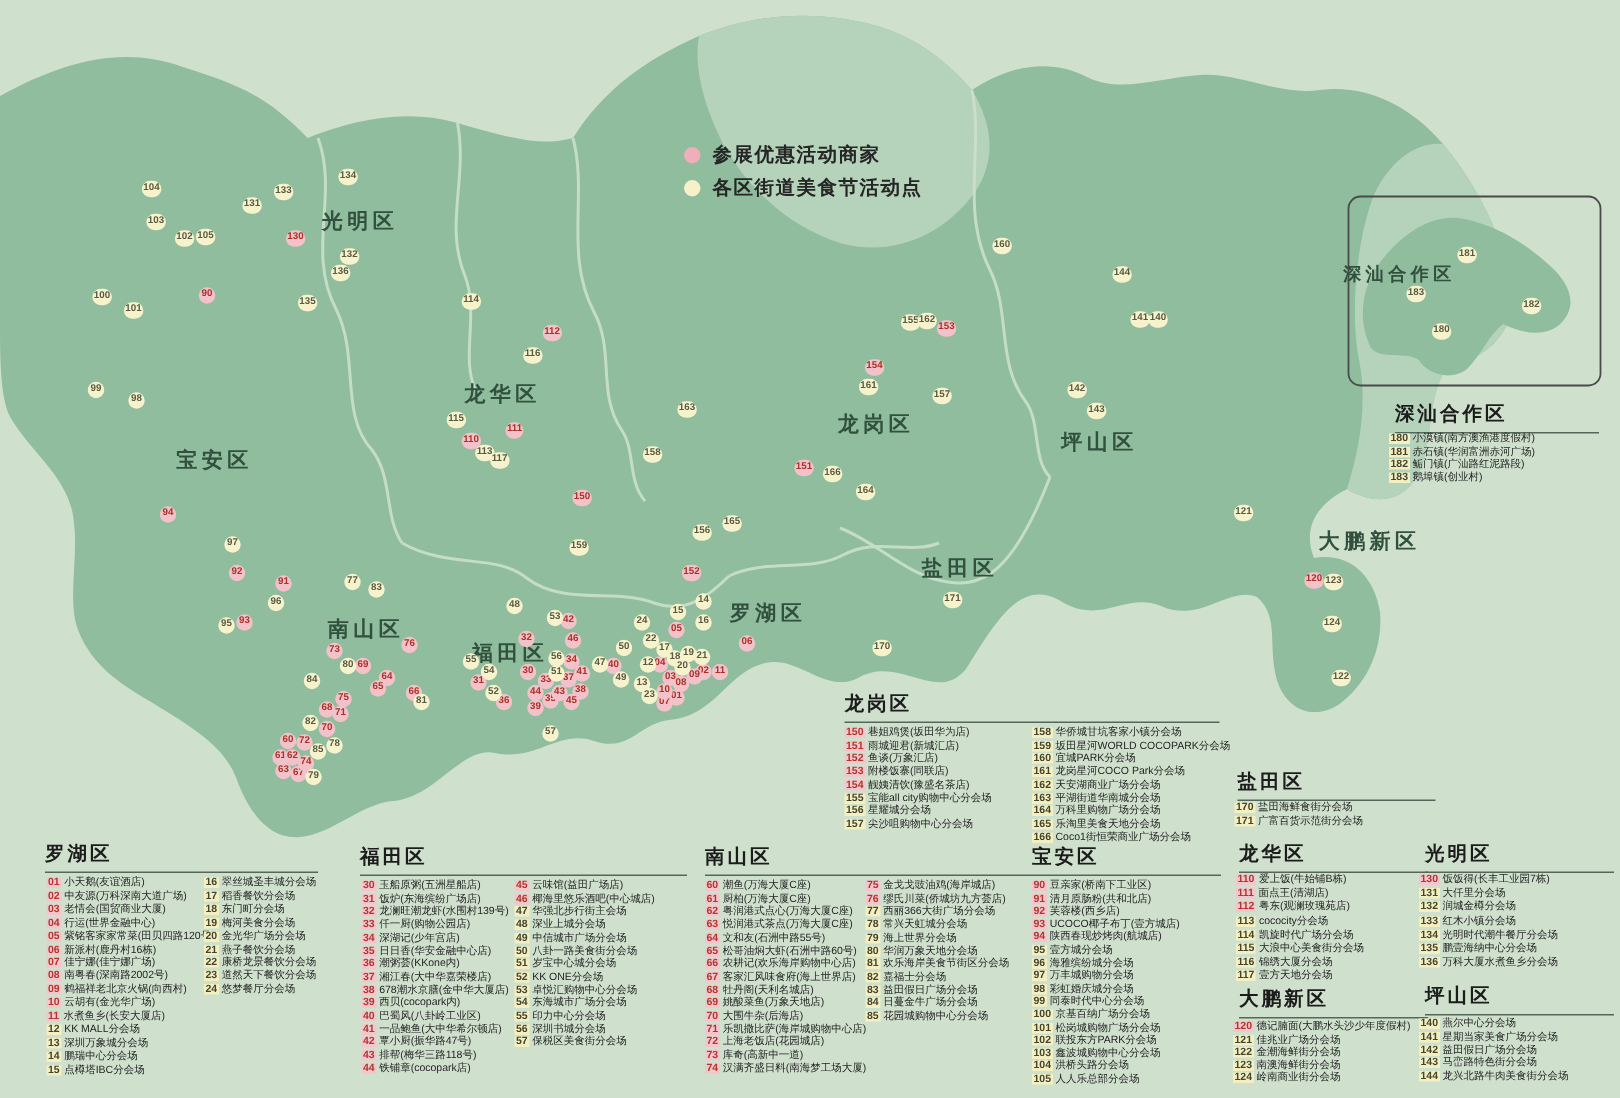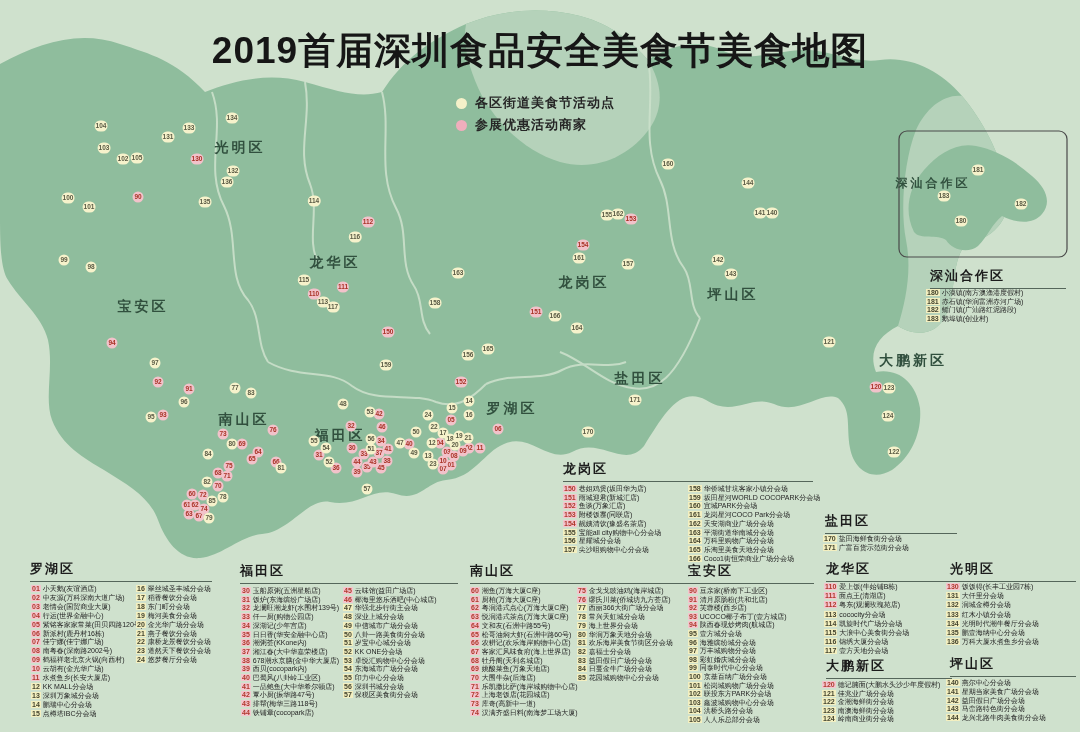--- a/index.html
+++ b/index.html
@@ -64,30 +64,29 @@
       <path d="M 486,384 C 510,372 540,382 562,370 C 584,358 606,370 626,362"></path>
       <path d="M 560,352 C 586,362 604,384 632,388 C 656,392 676,380 700,318"></path>
     </g>
     <rect x="899" y="131" width="168" height="126" rx="8" fill="none" stroke="#4a4a4a" stroke-width="1.2"></rect>
     <path fill="#8fbd9d" d="M 914,232
       C 904,212 908,188 924,170 C 938,154 956,142 976,146 C 996,150 1014,160 1032,176
       C 1046,188 1052,202 1042,214 C 1032,226 1014,222 1002,216 C 992,224 988,236 978,246
       C 968,254 952,250 946,240 C 938,234 920,240 914,232 Z"></path>
   </svg>
 
-  <h1 class="title">2019首届深圳食品安全美食节美食地图</h1>
 
   <div class="legend">
+    <div class="legend-row">
+      <span class="dot m"></span>
+      <span class="legend-label">参展优惠活动商家</span>
+    </div>
     <div class="legend-row">
       <span class="dot a"></span>
       <span class="legend-label">各区街道美食节活动点</span>
-    </div>
-    <div class="legend-row">
-      <span class="dot m"></span>
-      <span class="legend-label">参展优惠活动商家</span>
     </div>
   </div>
 
 <div class="map-label" style="left: 240px; top: 148px; font-size: 14px;">光明区</div>
     <div class="map-label" style="left: 143px; top: 307px; font-size: 14px;">宝安区</div>
     <div class="map-label" style="left: 335px; top: 263px; font-size: 14px;">龙华区</div>
     <div class="map-label" style="left: 584px; top: 283px; font-size: 14px;">龙岗区</div>
     <div class="map-label" style="left: 733px; top: 295px; font-size: 14px;">坪山区</div>
     <div class="map-label" style="left: 913px; top: 361px; font-size: 14px;">大鹏新区</div>
     <div class="map-label" style="left: 640px; top: 379px; font-size: 14px;">盐田区</div>

